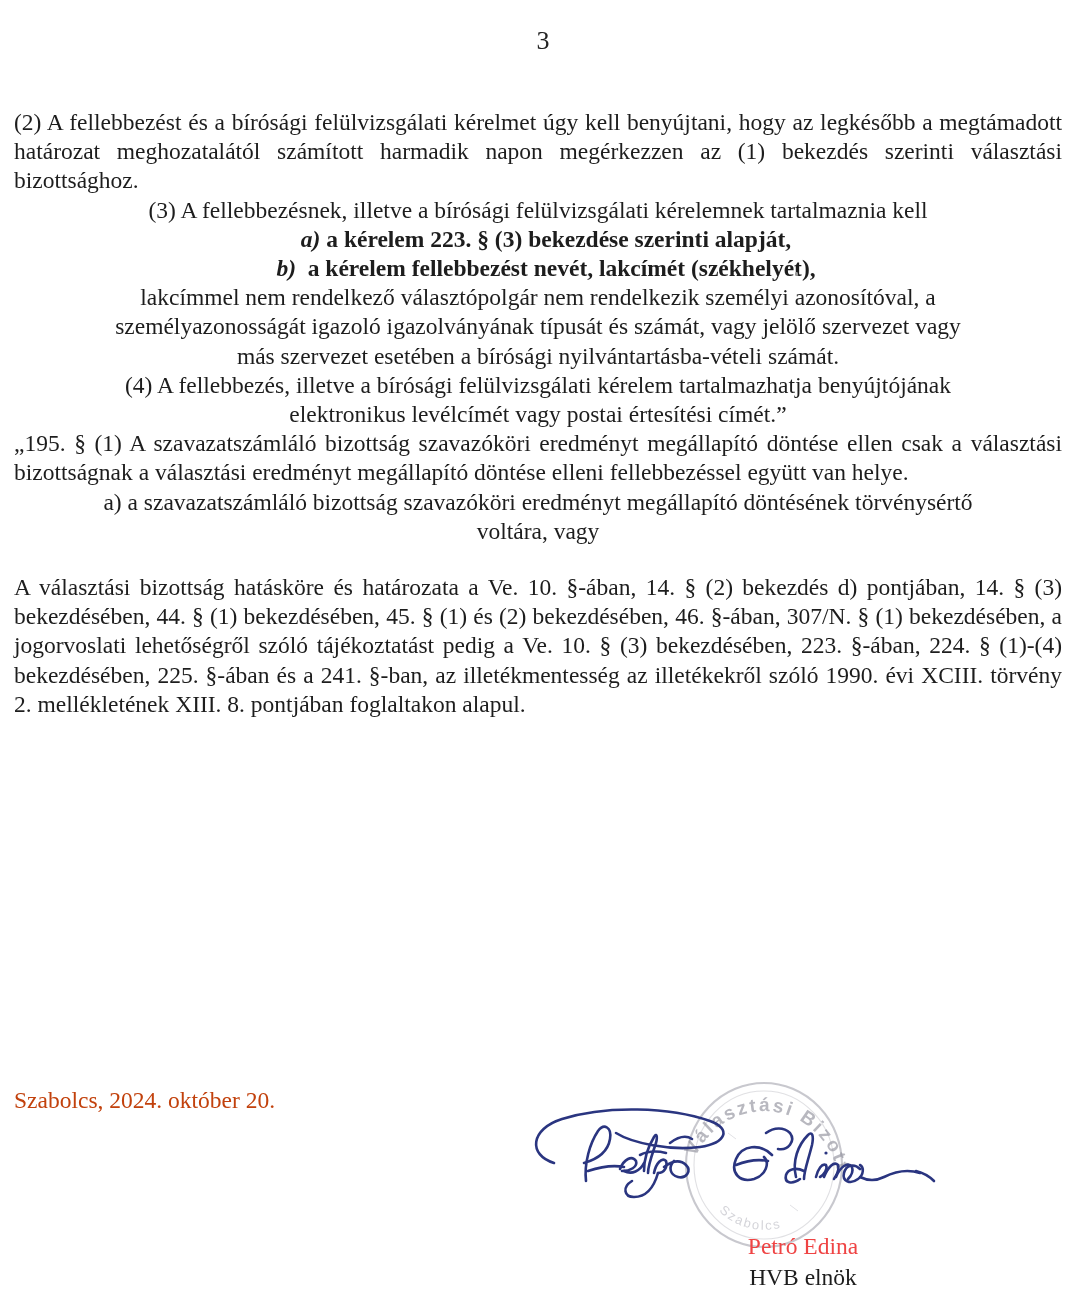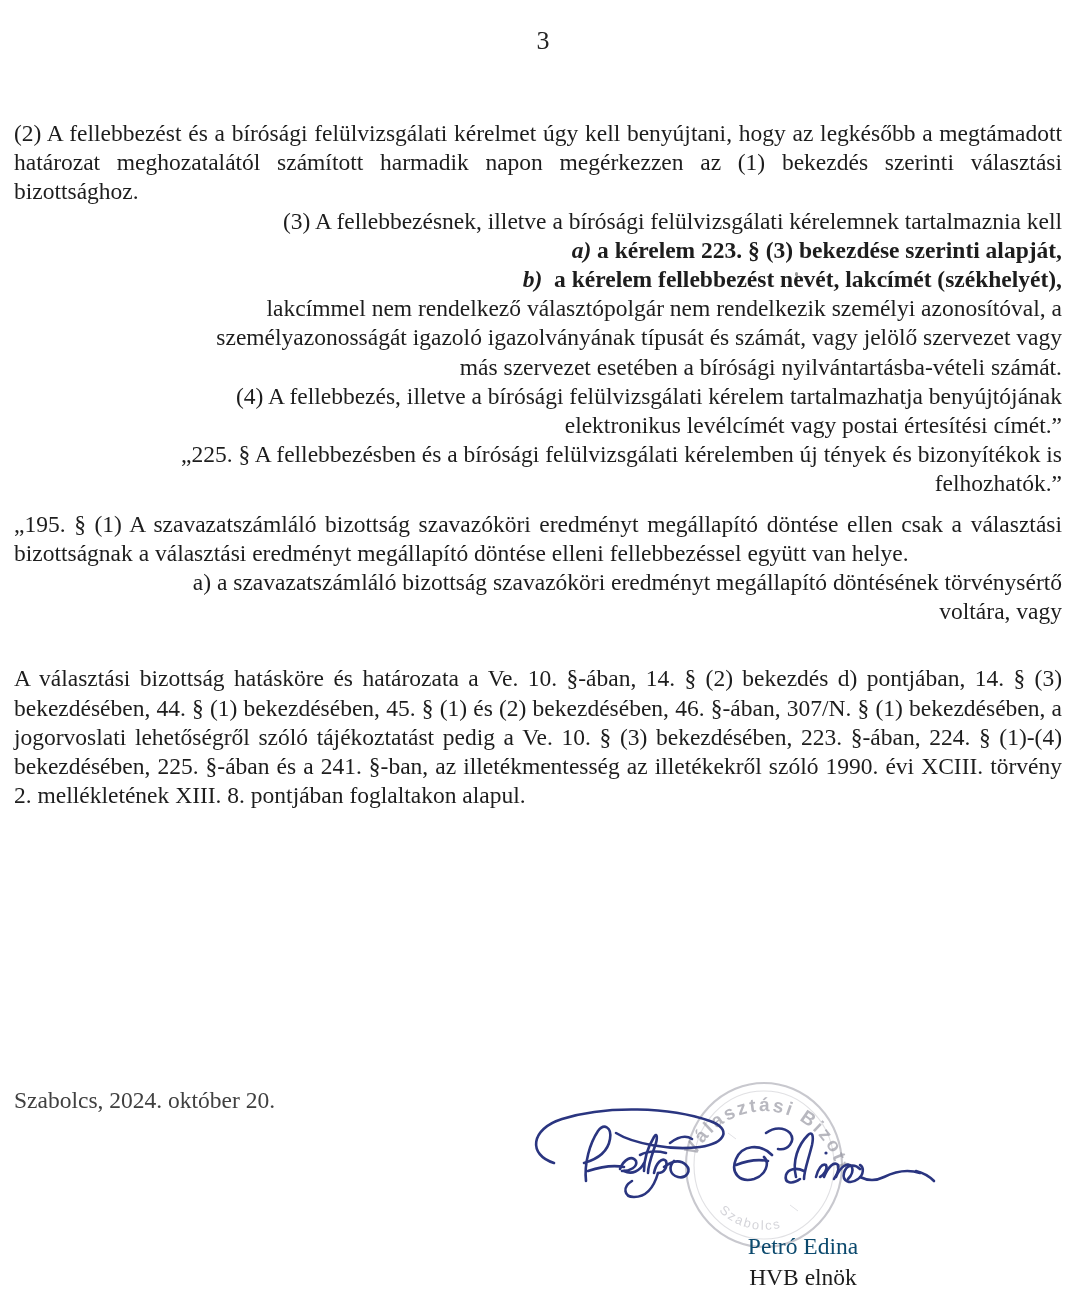--- a/index.html
+++ b/index.html
@@ -34,45 +34,44 @@
     left: 14px;
     top: 108px;
     width: 1048px;
   }
 
   .para {
     font-size: 23.5px;
     line-height: 29.2px;
     color: #1d1d1d;
     margin: 0;
-    text-align: right;
+    text-align: center;
     white-space: pre-wrap;
   }
   .para.justify {
     text-align: justify;
     text-align-last: left;
-    margin-top: 11px;
   }
   .para.indent {
     padding-left: 16px;
     font-weight: bold;
   }
   .marker {
     font-style: italic;
   }
   .gap-block { height: 27px; }
 
   
   .date-line {
     position: absolute;
     left: 14px;
     top: 1086px;
     font-size: 23.5px;
     line-height: 29px;
-    color: #404040;
+    color: #c2410c;
   }
 
   
   .sign-zone {
     position: absolute;
     left: 520px;
     top: 1055px;
     width: 566px;
     height: 259px;
   }
@@ -94,21 +93,21 @@
   .signature svg { display: block; width: 100%; height: 100%; }
 
   .sign-name {
     position: absolute;
     left: 0px;
     top: 176px;
     width: 566px;
     text-align: center;
     font-size: 23.5px;
     line-height: 31px;
-    color: #0c4a6e;
+    color: #ef4444;
   }
   .sign-role {
     position: absolute;
     left: 0px;
     top: 207px;
     width: 566px;
     text-align: center;
     font-size: 23.5px;
     line-height: 31px;
     color: #1d1d1d;
@@ -141,22 +140,20 @@
     <p class="para indent"><span class="marker">b)</span><span>  a kérelem fellebbezést nevét, lakcímét (székhelyét),</span></p>
 
 
     <p class="para">lakcímmel nem rendelkező választópolgár nem rendelkezik személyi azonosítóval, a
 személyazonosságát igazoló igazolványának típusát és számát, vagy jelölő szervezet vagy
 más szervezet esetében a bírósági nyilvántartásba-vételi számát.</p>
 
     <p class="para">(4) A fellebbezés, illetve a bírósági felülvizsgálati kérelem tartalmazhatja benyújtójának
 elektronikus levélcímét vagy postai értesítési címét.”</p>
 
-    <p class="para">„225. § A fellebbezésben és a bírósági felülvizsgálati kérelemben új tények és bizonyítékok is
-felhozhatók.”</p>
 
     <p class="para justify">„195. § (1) A szavazatszámláló bizottság szavazóköri eredményt megállapító döntése ellen csak a választási bizottságnak a választási eredményt megállapító döntése elleni fellebbezéssel együtt van helye.</p>
 
 
     <p class="para">a) a szavazatszámláló bizottság szavazóköri eredményt megállapító döntésének törvénysértő
 voltára, vagy</p>
 
 
 
     <div class="gap-block"></div>

